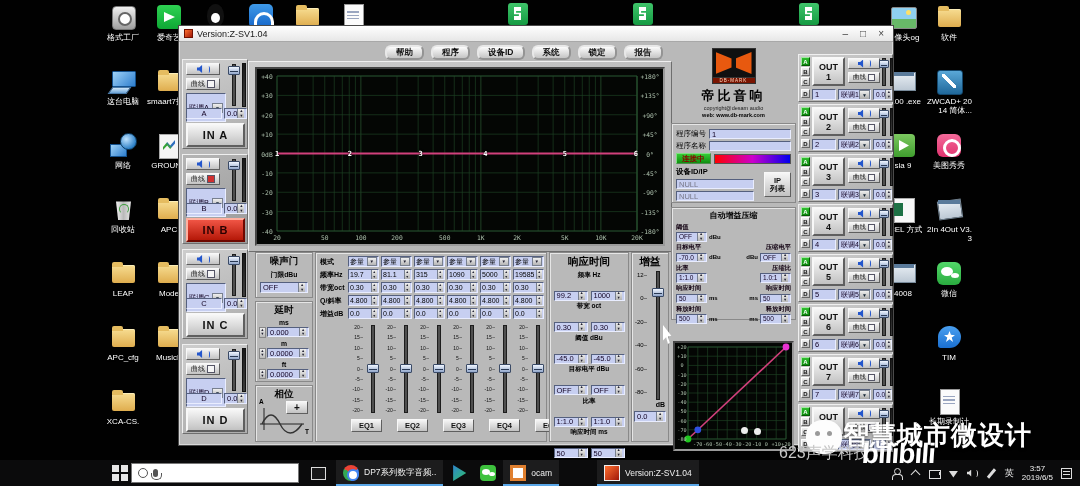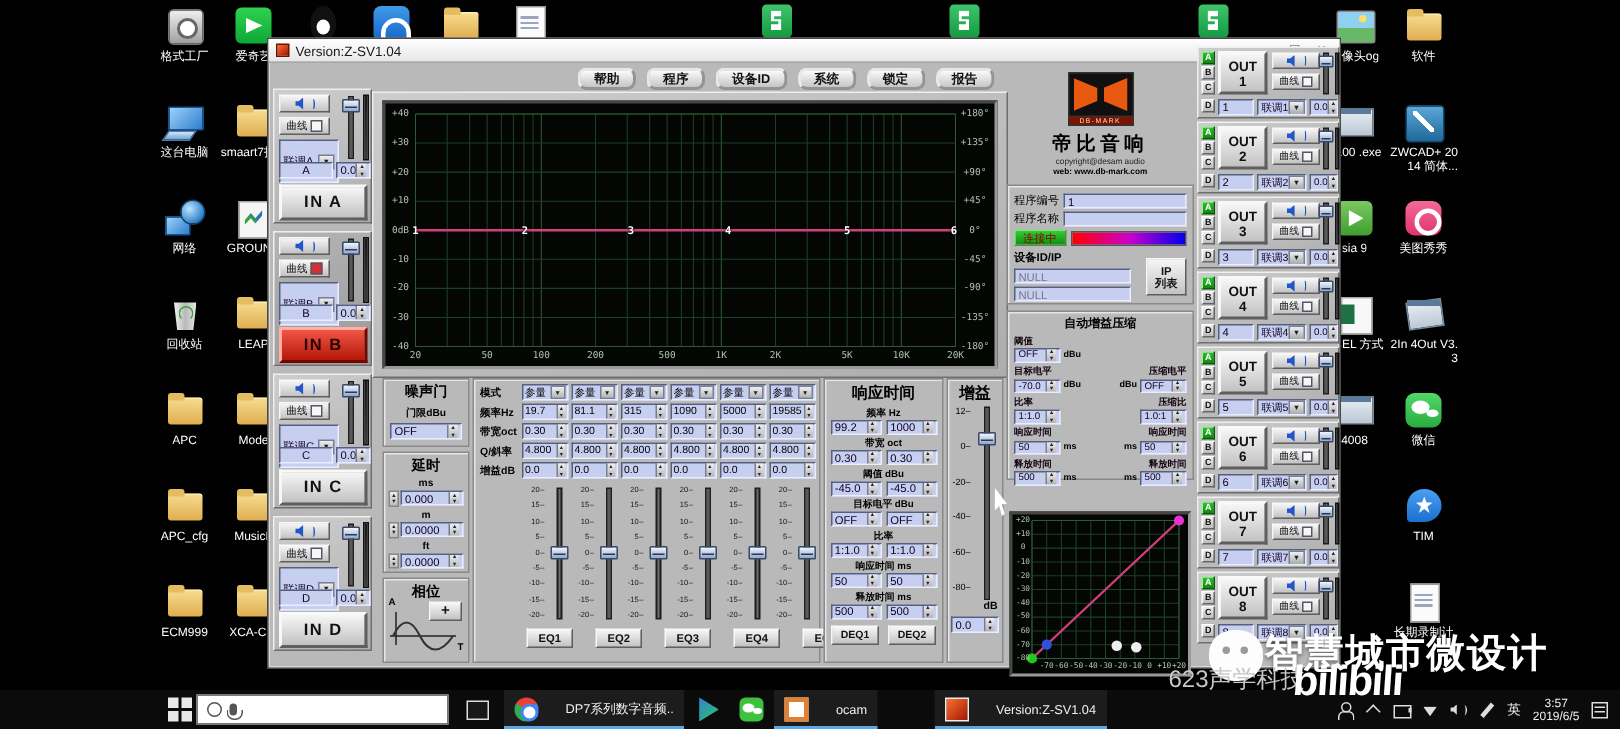--- a/index.html
+++ b/index.html
@@ -137,21 +137,21 @@
 .fscale span::after{content:"–";margin-left:0.5px}
 .fv{position:relative;flex:1}
 .eq-btns{position:absolute;left:35px;top:166px;display:flex;gap:15px}
 .eqbtn{width:31px;height:13px;font-size:7.5px;font-weight:bold}
 .eqp,.ng,.dl,.ph,.dyn,.gainp{}
 
 
 .dyn{position:absolute;left:370px;top:226px;width:80px;height:190px;text-align:center}
 .dyn .ptitle{font-size:10.5px}
 .dyn-lbl{font-size:6.5px;font-weight:bold;margin-top:1.5px}
-.dyn-vals{display:flex;gap:3px;justify-content:center;margin-top:0}
+.dyn-vals{display:flex;gap:3px;justify-content:center;margin-top:11px}
 .dyn-vals .spin{width:34px;height:10px}
 .dyn-btns{display:flex;justify-content:space-between;padding:0 4px;margin-top:4px}
 .deqbtn{width:32px;height:13px;font-size:7px;font-weight:bold}
 
 
 .gainp{position:absolute;left:452px;top:226px;width:38px;height:190px}
 .gainp .ptitle{text-align:center;font-size:10.5px}
 .gwrap{position:absolute;left:2px;top:17px;width:34px;height:131px;display:flex}
 .gscale{width:14px;display:flex;flex-direction:column;justify-content:space-between;font-size:6px;text-align:right;line-height:6px;padding:2px 1px 6px 0}
 .gscale span::after{content:"–"}
@@ -165,37 +165,37 @@
 .logo::before{content:"";position:absolute;left:3px;top:3px;width:16px;height:22px;background:#e8590f;clip-path:polygon(0 0,100% 30%,100% 70%,0 100%)}
 .logo::after{content:"";position:absolute;right:3px;top:3px;width:16px;height:22px;background:#e8590f;clip-path:polygon(100% 0,0 30%,0 70%,100% 100%)}
 .logobar{width:44px;margin:0 auto;background:#7a1400;color:#ffd9c0;font-size:4.5px;text-align:center;letter-spacing:1px;border:1px solid #333;border-top:none}
 .bname{text-align:center;font-size:13px;font-weight:bold;letter-spacing:3px;margin-top:3px}
 .bcopy{text-align:center;font-size:5.5px;color:#222;line-height:6.5px}
 .bweb{text-align:center;font-size:5.5px;font-weight:bold;line-height:6.5px}
 .progbox{position:relative;margin-top:5px;padding:3px 4px;height:80px}
 .prow{display:flex;align-items:center;gap:3px;margin-top:2px}
 .plbl{font-size:7.5px;white-space:nowrap}
 .pfield{flex:1;height:10px}
-.conn{background:linear-gradient(#34cc34,#0f8f0f);border:1px outset #7fe07f;color:#8b0000;font-weight:normal;font-size:7.5px;padding:1px 5px;height:11px;display:flex;align-items:center}
+.conn{background:linear-gradient(#34cc34,#0f8f0f);border:1px outset #7fe07f;color:#8b0000;font-weight:bold;font-size:7.5px;padding:1px 5px;height:11px;display:flex;align-items:center}
 .gradbar{flex:1;height:10px;background:linear-gradient(90deg,#ff0000,#cc00cc,#0000ee);border:1px solid #555}
 .devlbl{font-size:7.5px;font-weight:bold;margin-top:3px}
 .nullf{width:78px;height:10px;color:#778;}
 .ipbtn{position:absolute;right:4px;bottom:5px;width:27px;height:25px;flex-direction:column;font-size:7.5px;line-height:8px;font-weight:bold}
 .agcbox{position:relative;margin-top:4px;padding:2px 4px;height:113px}
 .agchead{display:flex;justify-content:center;font-size:8px;font-weight:bold}
 .agc-lbls{display:flex;justify-content:space-between;font-size:6.3px;font-weight:bold;margin-top:1.5px;color:#101}
 .agc-vals{display:flex;align-items:center;gap:2px;margin-top:0.5px}
 .agc-vals .spin{width:31px;height:9.5px;font-size:6.5px}
 .unit{font-size:6px;font-weight:bold}
 .u1{margin-right:auto}
 .hidden{visibility:hidden}
 #comp-graph{position:absolute;left:2px;top:297px;width:121px;height:110px;background:#040604;border:2px inset #9a9a9a}
 
 
-.out-col{position:absolute;left:619px;top:5px;width:95px}
+.out-col{position:absolute;left:619px;top:28px;width:95px}
 .ostrip{position:relative;height:48px;margin-bottom:2px}
 .abtn{position:absolute;left:2px;width:9px;height:9px;font-size:6px;font-weight:bold;display:flex;align-items:center;justify-content:center;background:linear-gradient(#f0f0f0,#bbb);border:1px solid;border-color:#fff #666 #666 #fff;color:#111}
 .abtn.g{background:linear-gradient(#2fbf2f,#0e8a0e);color:#fff;border-color:#9fe89f #065806 #065806 #9fe89f}
 .a0{top:2px}.a1{top:12px}.a2{top:22px}.a3{top:34px}
 .outbig{position:absolute;left:13px;top:2px;width:33px;height:29px;font-size:9px;font-weight:bold;line-height:10px;border-width:2px;flex-direction:column}
 .ospk{position:absolute;left:49px;top:3px;width:32px;height:11px;gap:1px}
 .ocv{position:absolute;left:49px;top:17px;width:32px;height:11px;font-size:6.5px;gap:2px}
 .ocv::after{content:"";width:5px;height:5px;background:#f6f6f6;border:1px solid #556}
 .onum{position:absolute;left:13px;top:34px;width:24px;height:11px}
 .odd{position:absolute;left:39px;top:34px;width:33px;height:11px;font-size:7px}
@@ -206,21 +206,21 @@
 
 
 .taskbar{position:absolute;left:0;bottom:0;width:1080px;height:26px;background:#0b0b0c;z-index:10;display:flex;align-items:center}
 .win-logo{width:7px;height:7px;background:#e8e8e8;box-shadow:9px 0 #e8e8e8,0 9px #e8e8e8,9px 9px #e8e8e8;margin-left:112px;margin-bottom:9px}
 .tb-search{width:168px;height:20px;background:#fff;border:1px solid #777;display:flex;align-items:center;gap:5px;padding:0 6px;margin-left:12px}
 .tb-search .circ{width:10px;height:10px;border:1.5px solid #555;border-radius:50%;flex-shrink:0}
 .micb{width:5px;height:8px;border-radius:3px;background:#555;position:relative;margin-right:2px}
 .micb::after{content:"";position:absolute;left:-2px;top:4px;width:9px;height:6px;border:1px solid #555;border-top:none;border-radius:0 0 5px 5px}
 .tb-view{width:15px;height:13px;border:1px solid #ddd;margin-left:12px;position:relative;background:rgba(255,255,255,.06)}
 .tb-apps{display:flex;align-items:center;height:26px;margin-left:10px}
-.tb-app{height:26px;display:flex;align-items:center;padding:0 7px;gap:18px;position:relative}
+.tb-app{height:26px;display:flex;align-items:center;padding:0 7px;gap:5px;position:relative}
 .tb-app.on{background:rgba(255,255,255,.07);box-shadow:inset 0 -2px 0 #5aa7e8}
 .tb-lbl{font-size:8.5px;color:#f0f0f0;white-space:nowrap}
 .tb-lbl:empty{display:none}
 .tb-ic{width:16px;height:16px;position:relative;flex-shrink:0}
 [data-kind="chrome"] .tb-ic{border-radius:50%;background:conic-gradient(from -60deg,#ea4335 0 120deg,#4285f4 0 240deg,#34a853 0 360deg)}
 [data-kind="chrome"] .tb-ic::after{content:"";position:absolute;left:4px;top:4px;width:8px;height:8px;border-radius:50%;background:#fff;border:2px solid #4285f4}
 [data-kind="play"] .tb-ic{background:linear-gradient(135deg,#2f7fd8,#2fc06a);clip-path:polygon(18% 0,100% 50%,18% 100%)}
 [data-kind="wechat"] .tb-ic{border-radius:4px;background:#3ec23e}
 [data-kind="wechat"] .tb-ic::after{content:"";position:absolute;left:2px;top:4px;width:8px;height:6px;border-radius:50%;background:#fff;box-shadow:6px 2px 0 -1px #fff}
 [data-kind="ocam"] .tb-ic{background:#fff;border:3px solid #e08030}
@@ -291,47 +291,43 @@
         <span class="dlbl">GROUND</span>
       </div>
 
       <div class="dicon" data-kind="recycle">
         <span class="g"></span>
         <span class="dlbl">回收站</span>
       </div>
 
       <div class="dicon" data-kind="folder">
         <span class="g"></span>
+        <span class="dlbl">APC</span>
+      </div>
+
+      <div class="dicon" data-kind="folder">
+        <span class="g"></span>
         <span class="dlbl">LEAP</span>
       </div>
 
       <div class="dicon" data-kind="folder">
         <span class="g"></span>
-        <span class="dlbl">APC</span>
+        <span class="dlbl">Mode</span>
       </div>
 
       <div class="dicon" data-kind="folder">
         <span class="g"></span>
-        <span class="dlbl">Mode</span>
+        <span class="dlbl">APC_cfg</span>
       </div>
 
       <div class="dicon" data-kind="folder">
         <span class="g"></span>
-        <span class="dlbl">APC_cfg</span>
-      </div>
-
-      <div class="dicon" data-kind="folder">
-        <span class="g"></span>
         <span class="dlbl">MusicF</span>
       </div>
 
-      <div class="dicon" data-kind="folder">
-        <span class="g"></span>
-        <span class="dlbl">ECM999</span>
-      </div>
 
       <div class="dicon" data-kind="folder">
         <span class="g"></span>
         <span class="dlbl">XCA-CS.</span>
       </div>
     </div>
   <div class="dgrid dright">
 
       <div class="dicon" data-kind="pic">
         <span class="g"></span>

